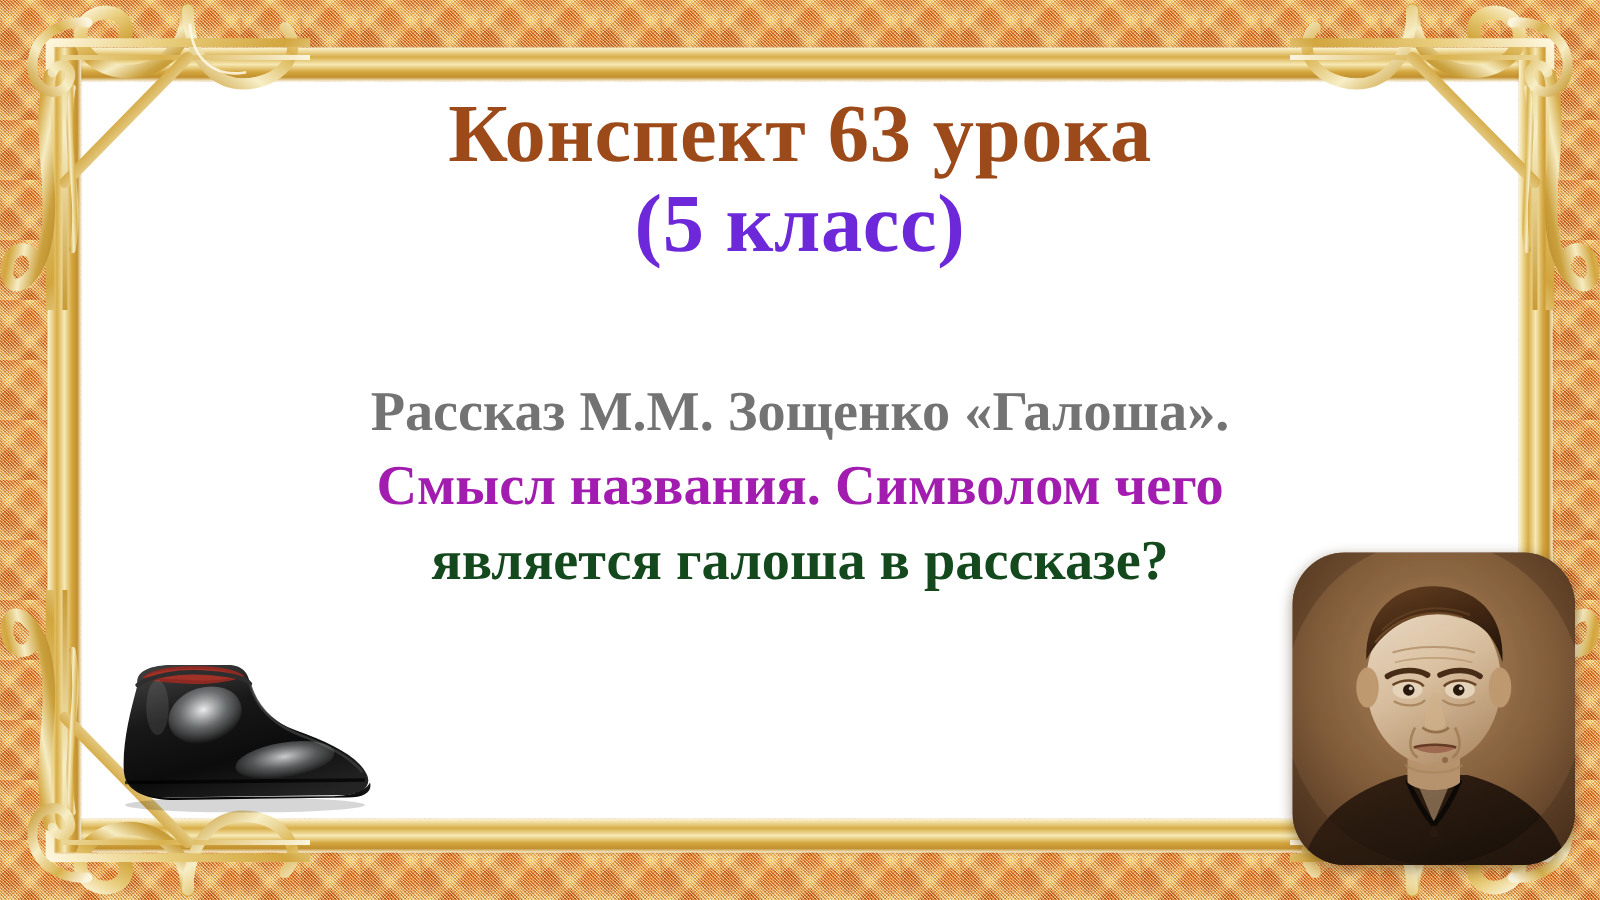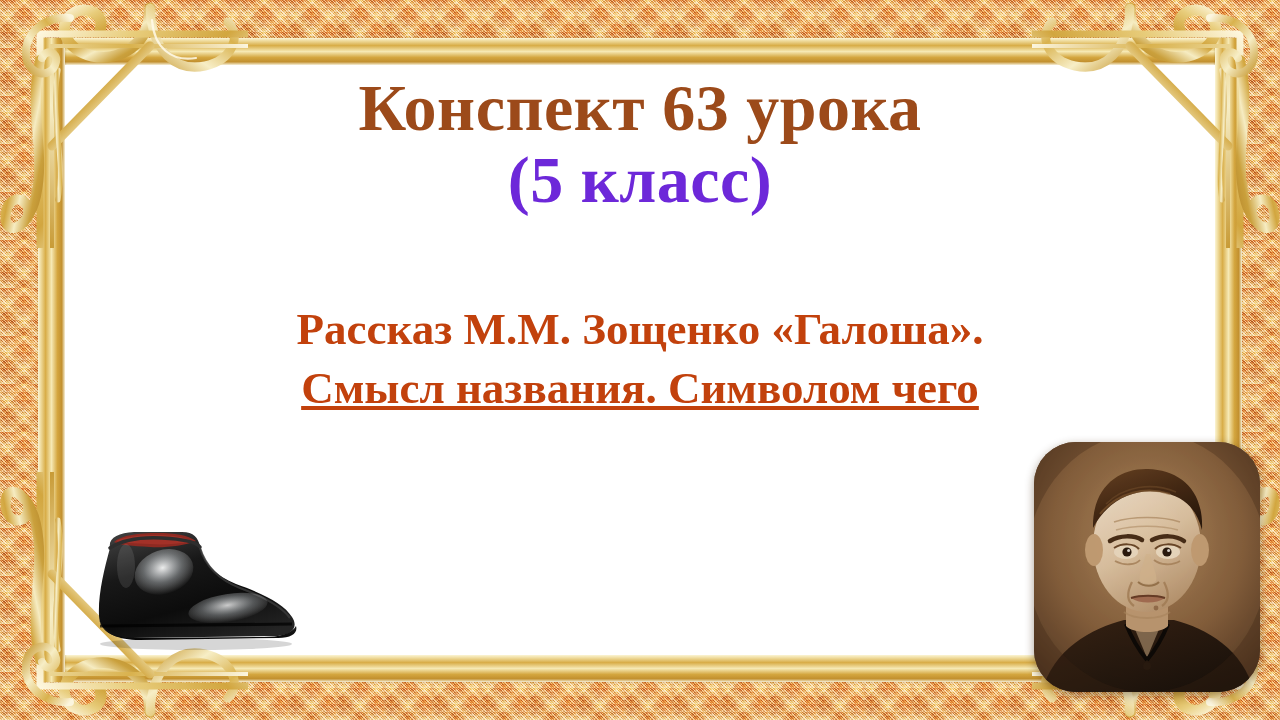--- a/index.html
+++ b/index.html
@@ -271,22 +271,23 @@
       <path d="M70 18 C 46 16, 24 32, 26 56 C 28 76, 52 80, 56 62 C 58 52, 46 48, 42 58" fill="none" stroke="url(#gld2)" stroke-width="8" stroke-linecap="round"></path>
     </svg>
   </div>
 
   <div class="title-block">
     <div class="title-line" style="color: rgb(156, 74, 26);">Конспект 63 урока</div>
     <div class="title-line" style="color: #6d28d9;">(5 класс)</div>
   </div>
 
   <div class="body-block">
-    <div class="body-line" style="color: #c2410c;">Рассказ М.М. Зощенко «Галоша».</div>
-    <div class="body-line" style="color: #c2410c; text-decoration: underline;">Смысл названия. Символом чего</div>
+    <div class="body-line" style="color: #737373;">Рассказ М.М. Зощенко «Галоша».</div>
+    <div class="body-line" style="color: #a21caf;">Смысл названия. Символом чего</div>
+    <div class="body-line" style="color: rgb(20, 73, 30);">является галоша в рассказе?</div>
   </div>
 
   <div class="galosh">
     <svg viewBox="0 0 232 140" xmlns="http://www.w3.org/2000/svg">
       <defs>
         <linearGradient id="rub" x1="0.25" y1="0" x2="0.75" y2="1">
           <stop offset="0%" stop-color="#3b3b3b"></stop>
           <stop offset="30%" stop-color="#181818"></stop>
           <stop offset="65%" stop-color="#0c0c0c"></stop>
           <stop offset="100%" stop-color="#242424"></stop>

